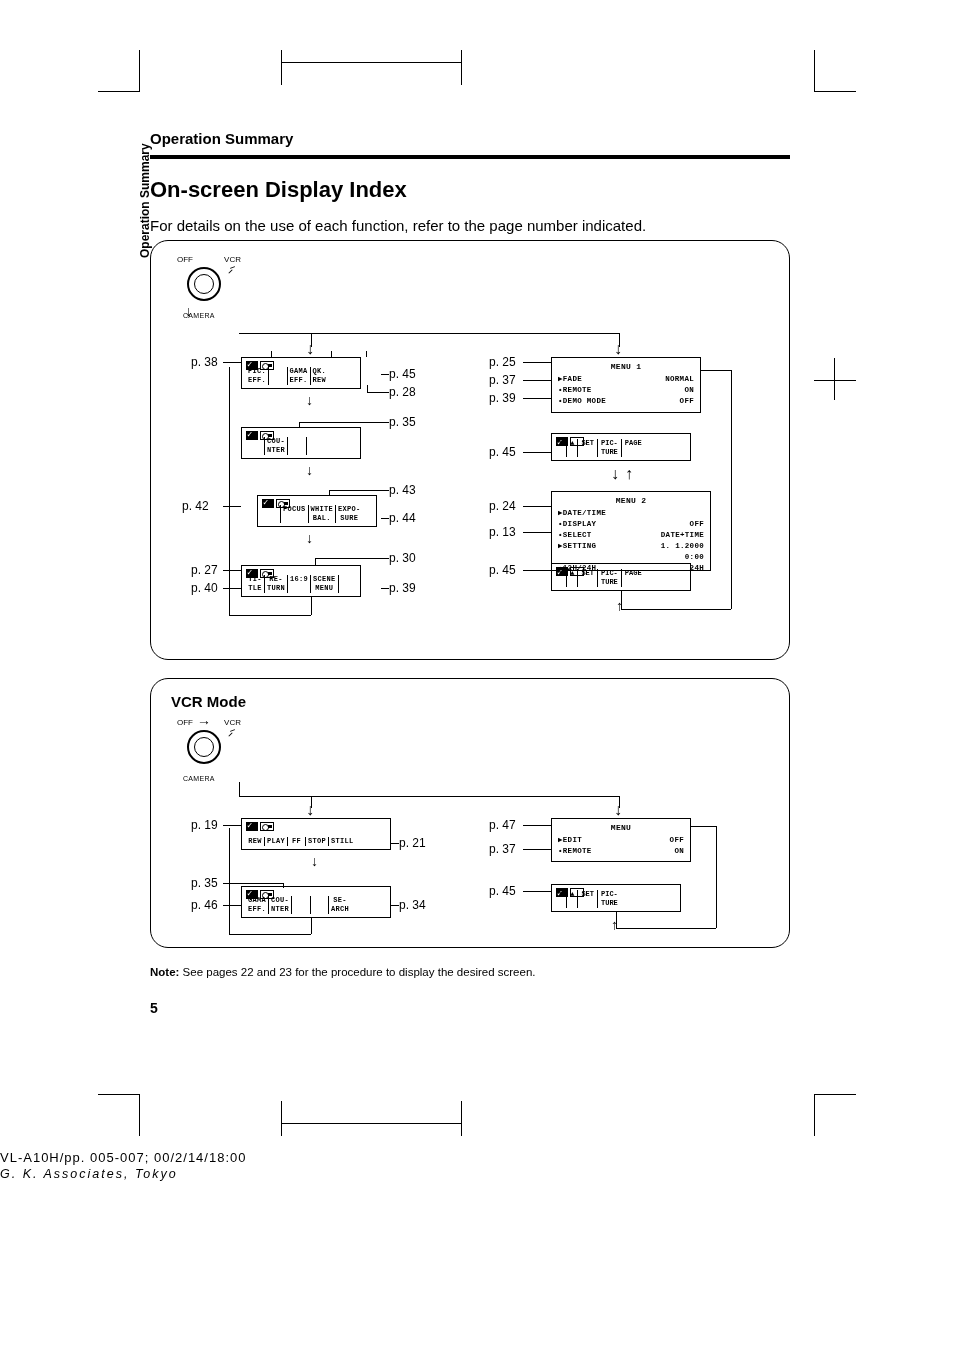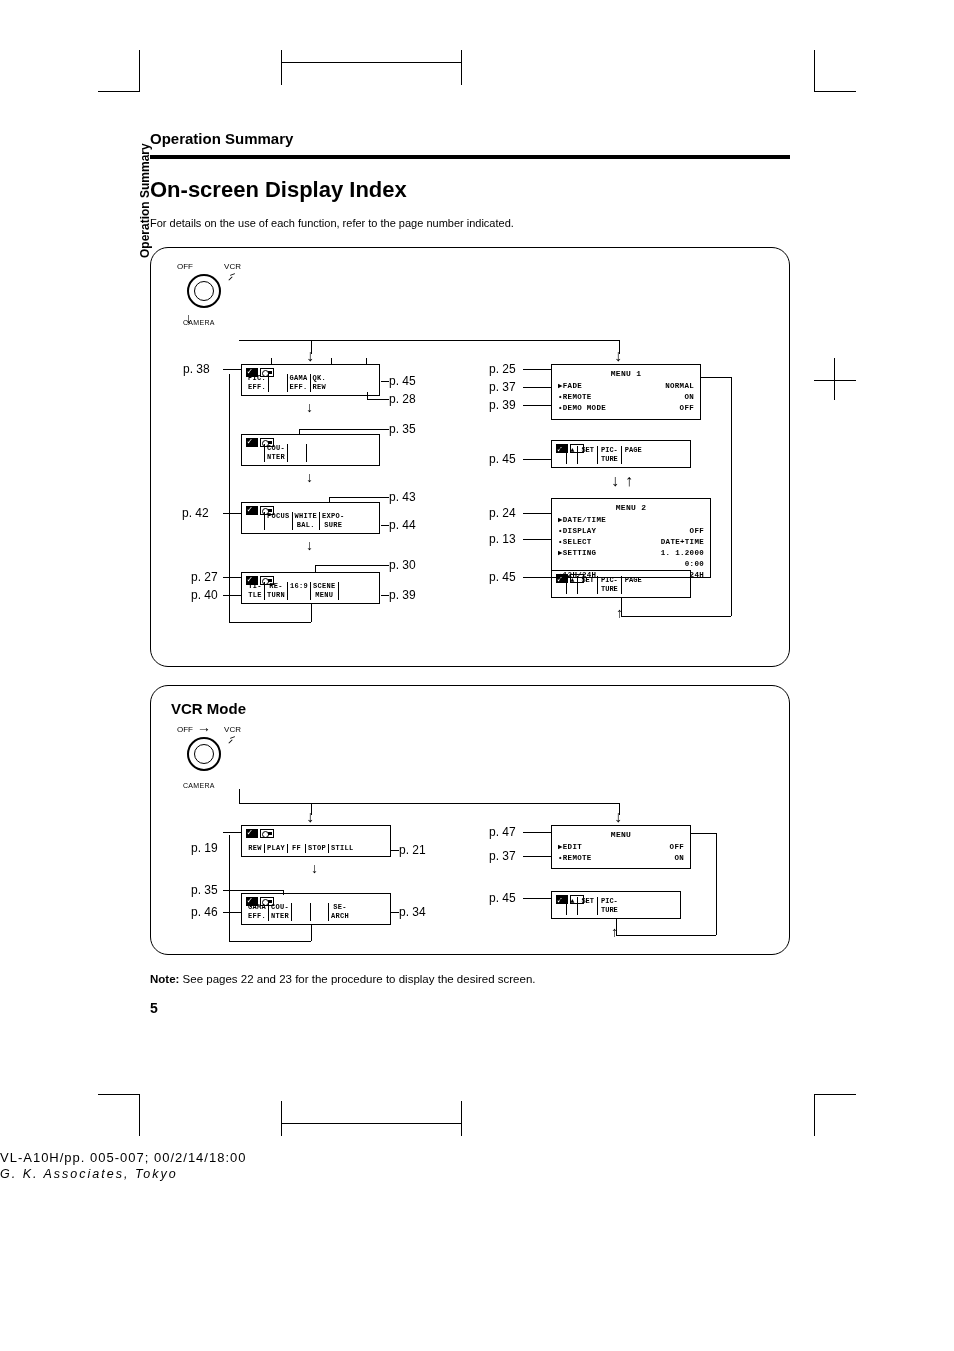--- a/index.html
+++ b/index.html
@@ -21,21 +21,21 @@
   .cm-bbot { bottom:227px; left:281px; width:180px; height:1px; background:#000;}
 
   .mid-r { position:absolute; right:98px; top:380px; width:42px; height:1px; background:#000;}
   .mid-r2{ position:absolute; right:119px; top:358px; width:1px; height:42px; background:#000;}
 
   
   .content { position: absolute; top: 130px; left: 150px; width: 640px; }
   .running { font-weight: bold; font-size: 15px; margin-bottom: 8px; }
   .rule { border-top: 4px solid #000; margin: 6px 0 18px 0; }
   .heading { font-weight: bold; font-size: 22px; margin-bottom: 14px; }
-  .intro { font-size: 11px; margin-bottom: 18px; }
+  .intro { font-size: 15px; margin-bottom: 6px; }
 
   
   .sidetab { position: absolute; top: 155px; left: 138px; transform: rotate(-90deg); transform-origin: left top; font-weight: bold; font-size: 12px; white-space: nowrap; }
   .sidetab::after{ content:""; display:block; position:absolute; left:-4px; top:-4px; width:calc(100% + 8px); height:1px;}
 
   
   .panel { border:1px solid #000; border-radius: 18px; padding: 14px 20px 28px 20px; margin-bottom: 18px; position: relative; }
   .panel-title { font-weight: bold; font-size: 15px; margin-bottom: 8px; }
   .diagram { position: relative; width: 100%; }
 
@@ -47,21 +47,21 @@
   .dial .inner { position:absolute; top:19px; left:17px; width:20px; height:20px; border:1px solid #000; border-radius:50%; background:#fff;}
   .dial .cam { position:absolute; bottom:-2px; left:6px; font-size:7px; letter-spacing:0.3px;}
   .dial .arrow-down { position:absolute; top:48px; left:8px; font-size:14px; font-weight:bold;}
   .dial .arrow-right{ position:absolute; top:-6px; left:20px; font-size:14px; font-weight:bold;}
   .dial .marks { position:absolute; top:10px; right:2px; width:10px; height:10px; }
   .dial .marks::before, .dial .marks::after{ content:""; position:absolute; width:5px; height:1px; background:#000;}
   .dial .marks::before{ top:2px; right:0; transform:rotate(-20deg);}
   .dial .marks::after { top:6px; right:2px; transform:rotate(-45deg);}
 
   
-  .scr { position:absolute; border:1px solid #000; width:139px; height:32px; font-family: "Courier New", monospace; font-size:8px; font-weight:bold; letter-spacing:0.3px; }
+  .scr { position:absolute; border:1px solid #000; width:120px; height:32px; font-family: "Courier New", monospace; font-size:8px; font-weight:bold; letter-spacing:0.3px; }
   .scr .badge { position:absolute; top:3px; left:4px; display:flex; gap:2px; align-items:center;}
   .scr .badge .b1{ width:12px; height:9px; background:#000; position:relative;}
   .scr .badge .b1::after{ content:"✓"; color:#fff; position:absolute; top:-2px; left:1px; font-size:9px;}
   .scr .badge .b2{ width:14px; height:9px; border:1px solid #000; background:#fff; position:relative;}
   .scr .badge .b2::before{ content:""; position:absolute; left:1px; top:1px; width:5px; height:5px; border:1px solid #000; border-radius:50%;}
   .scr .badge .b2::after{ content:""; position:absolute; right:1px; top:2px; width:4px; height:3px; background:#000;}
   .scr .row { position:absolute; bottom:3px; left:4px; right:4px; display:flex; }
   .scr .seg { border-left:1px solid #000; padding:0 2px; min-width:18px; text-align:center; line-height:9px; font-size:7px;}
   .scr .seg:first-child{ border-left:none;}
 
@@ -150,21 +150,21 @@
           <div class="row">
             <div class="seg">PIC.<br>EFF.</div>
             <div class="seg">&nbsp;&nbsp;&nbsp;</div>
             <div class="seg">GAMA<br>EFF.</div>
             <div class="seg">QK.<br>REW</div>
           </div>
         </div>
         <div class="tick" style="top:96px; left:100px;"></div>
         <div class="tick" style="top:96px; left:160px;"></div>
         <div class="tick" style="top:96px; left:195px;"></div>
-        <div class="plabel" style="top:100px; left:12px;">p. 38</div>
+        <div class="plabel" style="top:100px; left:20px;">p. 38</div>
         <div class="hline" style="top:107px; left:52px; width:18px;"></div>
         <div class="plabel" style="top:112px; left:218px;">p. 45</div>
         <div class="hline" style="top:119px; left:210px; width:8px;"></div>
         <div class="plabel" style="top:130px; left:218px;">p. 28</div>
         <div class="hline" style="top:137px; left:196px; width:22px;"></div>
         <div class="vline" style="top:130px; left:196px; height:8px;"></div>
         <div class="darrow small" style="top:138px; left:135px;">↓</div>
 
         <div class="scr" style="top:172px; left:70px;">
           <div class="badge">
@@ -176,21 +176,21 @@
             <div class="seg">COU-<br>NTER</div>
             <div class="seg">&nbsp;&nbsp;&nbsp;</div>
             <div class="seg">&nbsp;&nbsp;&nbsp;</div>
           </div>
         </div>
         <div class="plabel" style="top:160px; left:218px;">p. 35</div>
         <div class="hline" style="top:167px; left:128px; width:90px;"></div>
         <div class="vline" style="top:167px; left:128px; height:6px;"></div>
         <div class="darrow small" style="top:208px; left:135px;">↓</div>
 
-        <div class="scr" style="top:240px; left:70px;">
+        <div class="scr" style="top:240px; left:86px;">
           <div class="badge">
               <div class="b1"></div>
               <div class="b2"></div>
             </div>
           <div class="row">
             <div class="seg">&nbsp;&nbsp;&nbsp;</div>
             <div class="seg">FOCUS</div>
             <div class="seg">WHITE<br>BAL.</div>
             <div class="seg">EXPO-<br>SURE</div>
           </div>
@@ -353,21 +353,21 @@
               <div class="b2"></div>
             </div>
           <div class="row">
             <div class="seg">REW</div>
             <div class="seg">PLAY</div>
             <div class="seg">FF</div>
             <div class="seg">STOP</div>
             <div class="seg">STILL</div>
           </div>
         </div>
-        <div class="plabel" style="top:116px; left:20px;">p. 19</div>
+        <div class="plabel" style="top:100px; left:20px;">p. 19</div>
         <div class="hline" style="top:107px; left:52px; width:18px;"></div>
         <div class="plabel" style="top:118px; left:228px;">p. 21</div>
         <div class="hline" style="top:125px; left:220px; width:8px;"></div>
         <div class="darrow small" style="top:136px; left:140px;">↓</div>
 
         <div class="scr" style="top:168px; left:70px; width:150px;">
           <div class="badge">
               <div class="b1"></div>
               <div class="b2"></div>
             </div>

